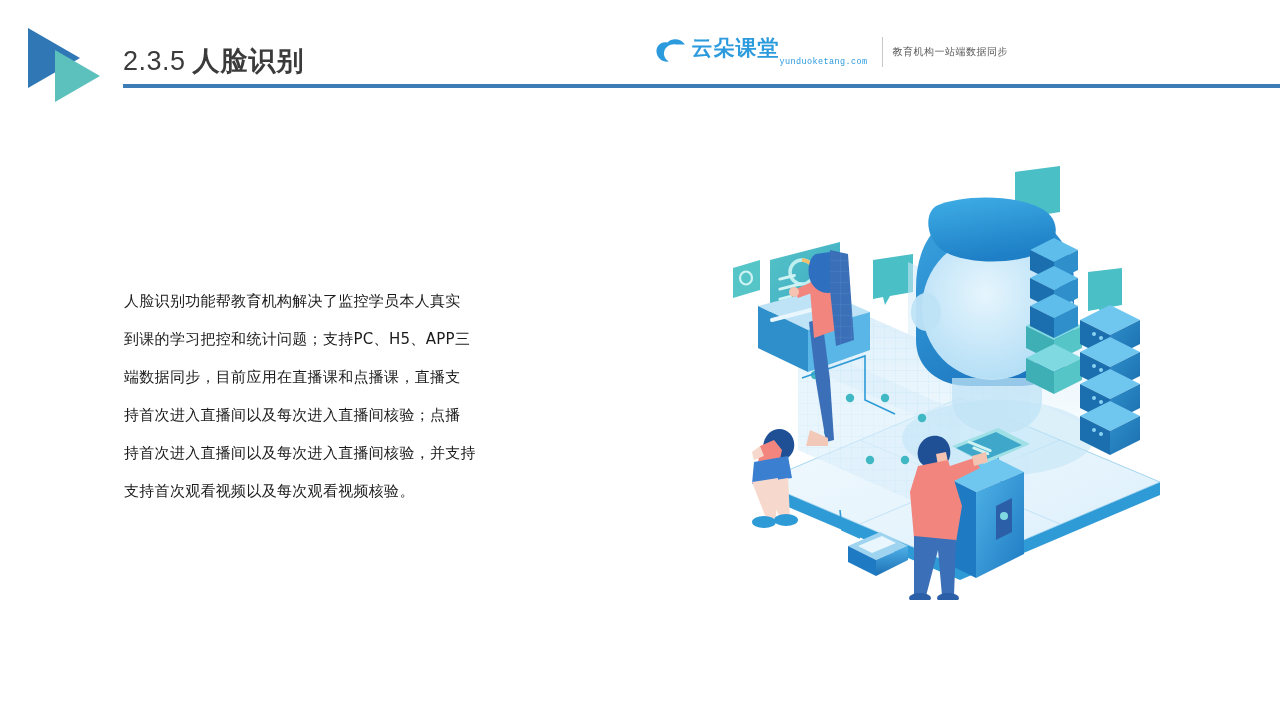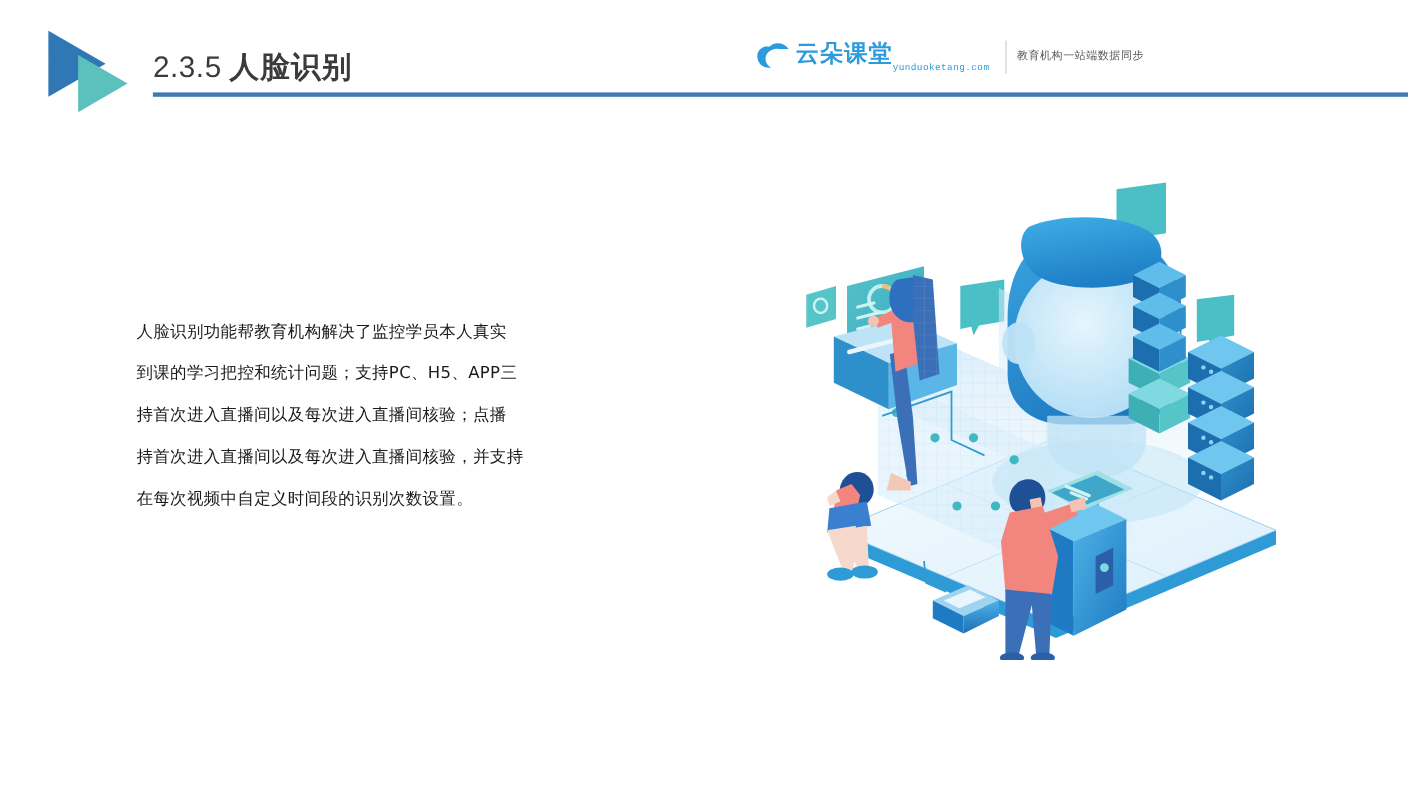--- a/index.html
+++ b/index.html
@@ -6,21 +6,21 @@
   body{
     width:1280px;height:720px;
     background:#ffffff;
     font-family:"Liberation Sans","DejaVu Sans",sans-serif;
     overflow:hidden;
     position:relative;
   }
   .slide{position:absolute;inset:0;background:#fff;}
 
   
-  .header{position:absolute;left:16px;top:0;width:1016px;height:95px;padding-left:16px;}
+  .header{position:absolute;left:0;top:0;width:1016px;height:95px;}
 
   .brand-mark{position:absolute;left:26px;top:28px;width:92px;height:78px;}
   .tri{position:absolute;width:0;height:0;}
   .tri-back{
     left:2px;top:0;
     border-top:30px solid transparent;
     border-bottom:30px solid transparent;
     border-left:52px solid #3077B5;
   }
   .tri-front{
@@ -111,23 +111,24 @@
       <span class="logo-tag">
         <span>教育机构一站</span>
         <span>端数据同步</span>
       </span>
     </div>
   </div>
 
   <div class="copy">
     <p>人脸识别功能帮教育机构解决了监控学员本人真实</p>
     <p>到课的学习把控和统计问题；支持PC、H5、APP三</p>
+    <p>端数据同步，目前应用在直播课和点播课，直播支</p>
     <p>持首次进入直播间以及每次进入直播间核验；点播</p>
     <p>持首次进入直播间以及每次进入直播间核验，并支持</p>
-    <p>在每次视频中自定义时间段的识别次数设置。</p>
+    <p>支持首次观看视频以及每次观看视频核验。</p>
   </div>
 
   <div class="illus">
     <svg viewBox="0 0 460 450" aria-hidden="true">
       <defs>
         <linearGradient id="gHead" x1="0" y1="0" x2="0.3" y2="1">
           <stop offset="0" stop-color="#3FAEE6"></stop>
           <stop offset="1" stop-color="#1E7FC6"></stop>
         </linearGradient>
         <linearGradient id="gHair" x1="0" y1="0" x2="0.6" y2="1">

